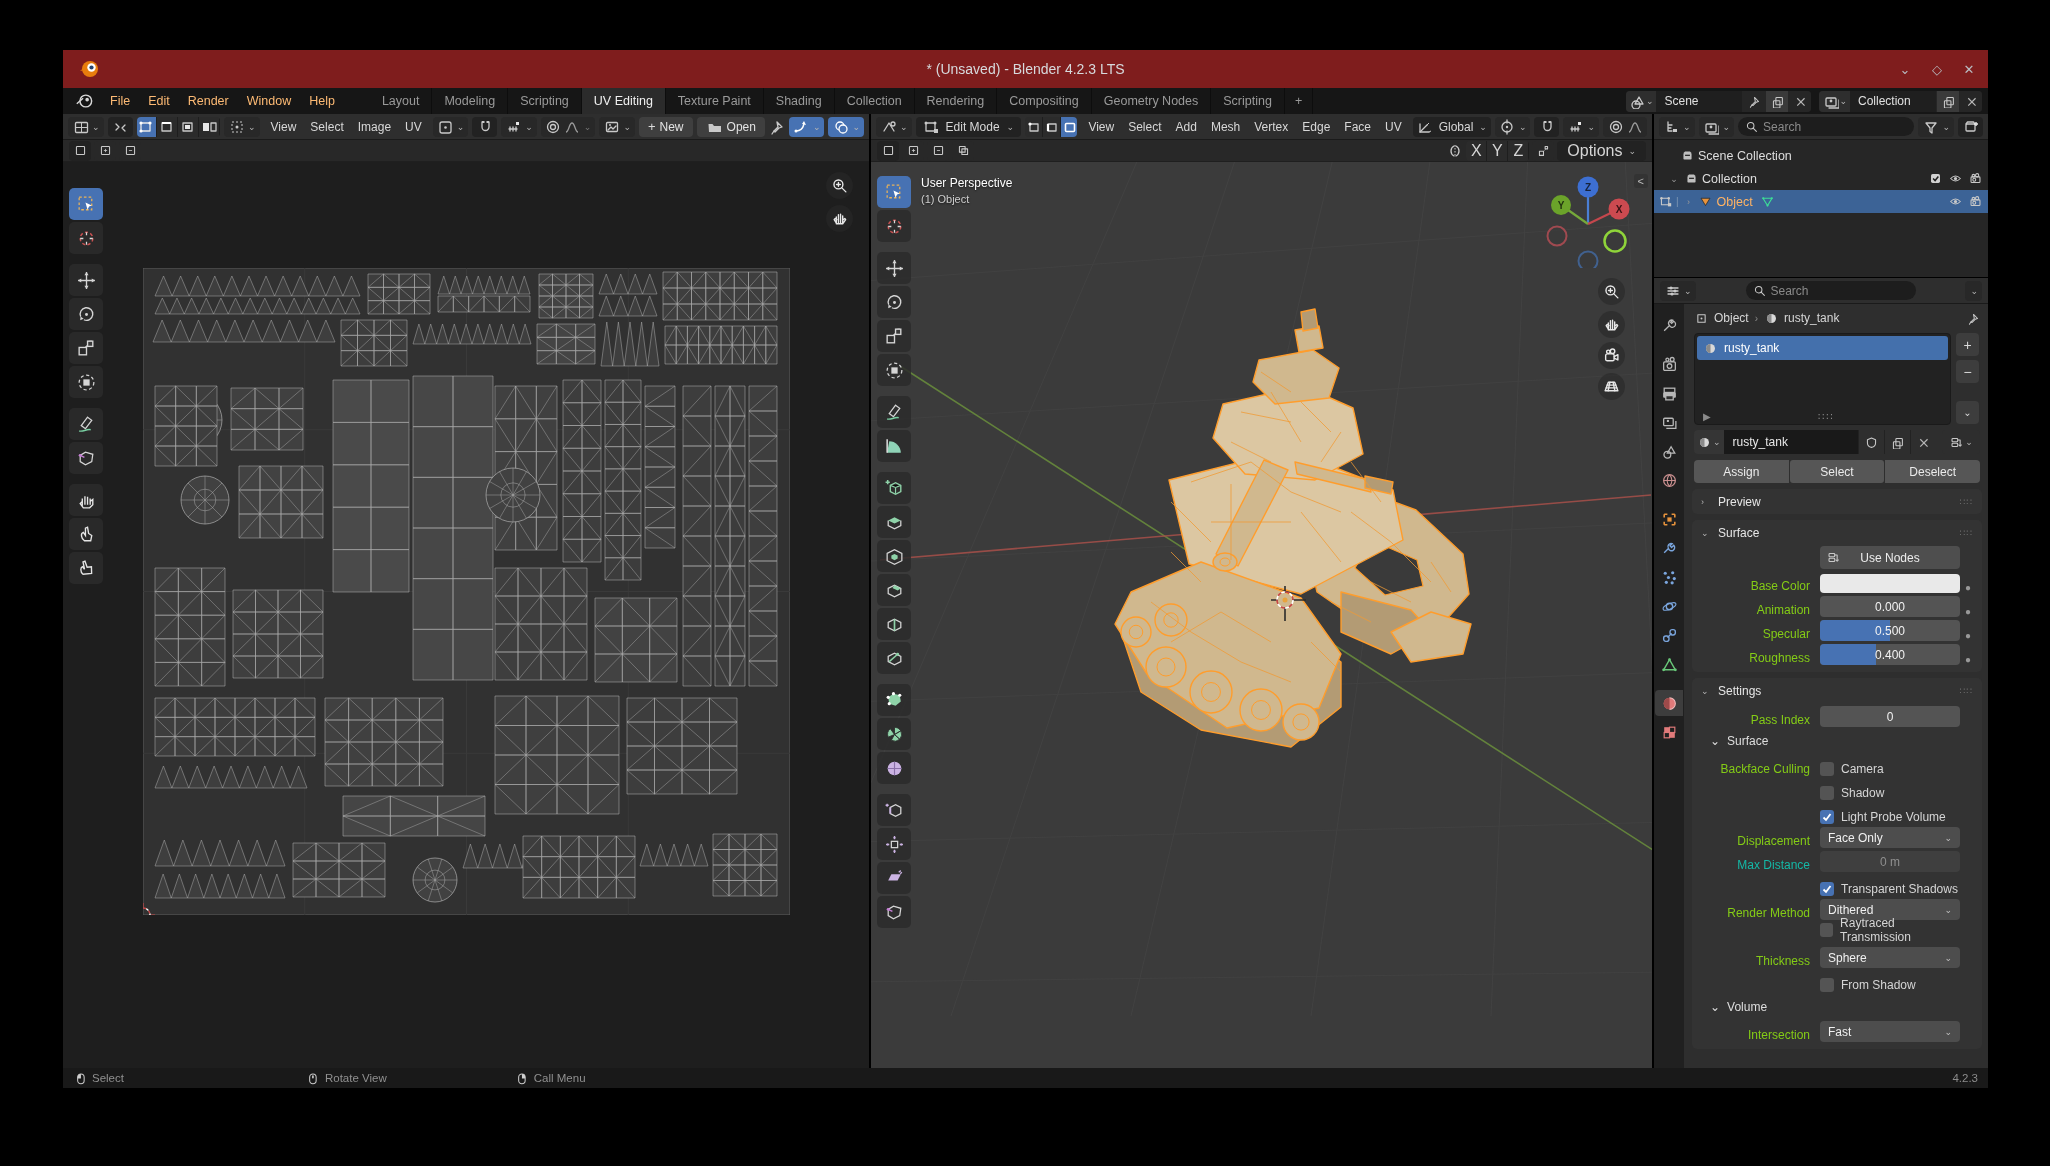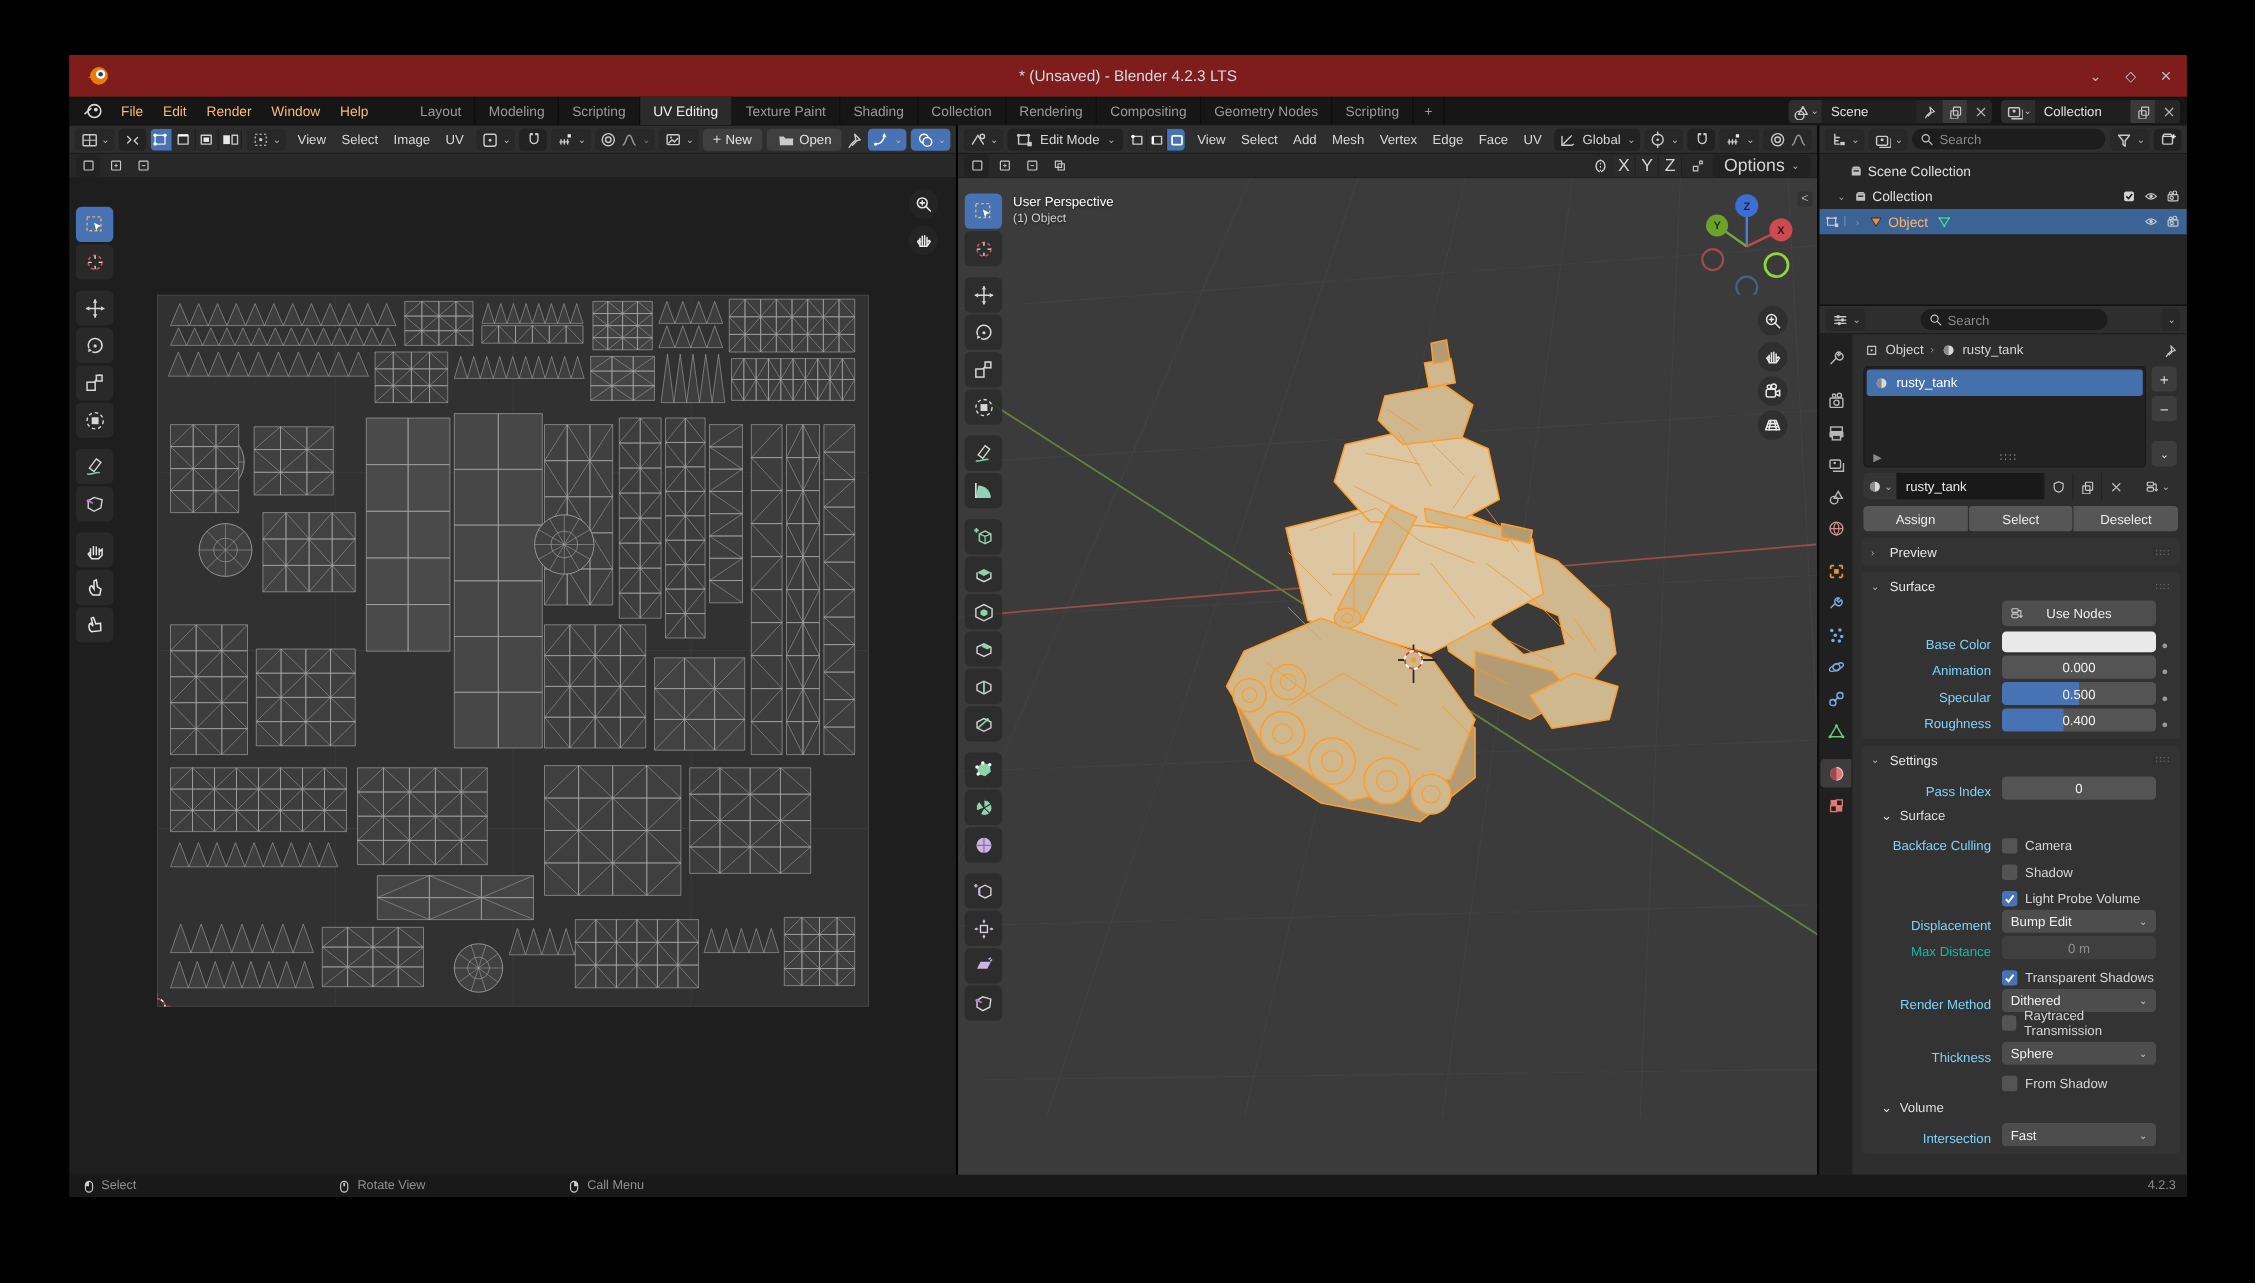--- a/index.html
+++ b/index.html
@@ -98,21 +98,21 @@
 .actrow{display:flex;margin:6px 8px 2px 10px;gap:1px}
 .actrow .abtn{flex:1;background:#565656;height:23px;border-radius:3px;display:flex;align-items:center;justify-content:center;color:#ebebeb}
 .actrow .abtn:first-child{border-radius:4px 0 0 4px}.actrow .abtn:last-child{border-radius:0 4px 4px 0}
 .panel{background:#333333;border-radius:5px;margin:6px 6px 0 8px;padding-bottom:4px}
 .panel.closed{padding-bottom:0}
 .phead{height:25px;display:flex;align-items:center;gap:7px;padding:0 9px;color:#e6e6e6}
 .phead .grip{margin-left:auto;color:#6f6f6f;font-size:9px;letter-spacing:1px}
 .phead .tw{color:#b5b5b5;font-size:9px;width:10px}
 .subhead{height:22px;display:flex;align-items:center;gap:7px;padding:0 9px 0 18px;color:#dedede}
 .prow{display:flex;align-items:flex-end;height:21px;margin:3px 6px 3px 0}
-.plabel{width:128px;text-align:right;padding-right:10px;color:#7dd3fc;white-space:nowrap}
+.plabel{width:128px;text-align:right;padding-right:10px;color:#84cc16;white-space:nowrap}
 .pctl{flex:1;display:flex;align-items:center;min-width:0}
 .pdot{width:16px;text-align:center;color:#999;font-size:10px}
 .field{flex:1;height:21px;background:#545454;border-radius:4px;display:flex;align-items:center;justify-content:center;color:#f2f2f2;position:relative;overflow:hidden}
 .field .fillbar{position:absolute;left:0;top:0;bottom:0;background:#4772b3}
 .field .val{position:relative;z-index:1}
 .field.dim{background:#3f3f3f;color:#8f8f8f}
 .swatch{flex:1;height:19px;background:#e9e9e9;border-radius:4px}
 .drop{flex:1;height:21px;background:#4d4d4d;border-radius:4px;display:flex;align-items:center;padding:0 8px;color:#f0f0f0}
 .drop .chev{margin-left:auto;font-size:9px;color:#c2c2c2}
 .chkrow{display:flex;align-items:center;gap:7px}
@@ -1503,21 +1503,21 @@
                     </svg>
                   </span>
                   <span>Light Probe Volume</span>
                 </span>
                 <span class="pdot"></span>
               </div>
             <div class="prow">
                 <span class="plabel">Displacement</span>
                 <span class="pctl">
                   <span class="drop">
-                    <span>Bump Edit</span>
+                    <span>Face Only</span>
                     <span class="chev">⌄</span>
                   </span>
                 </span>
                 <span class="pdot"></span>
               </div>
             <div class="prow">
                 <span class="plabel" style="color:#14b8a6">Max Distance</span>
                 <span class="pctl">
                   <span class="field dim">
                     <span class="val">0 m</span>

